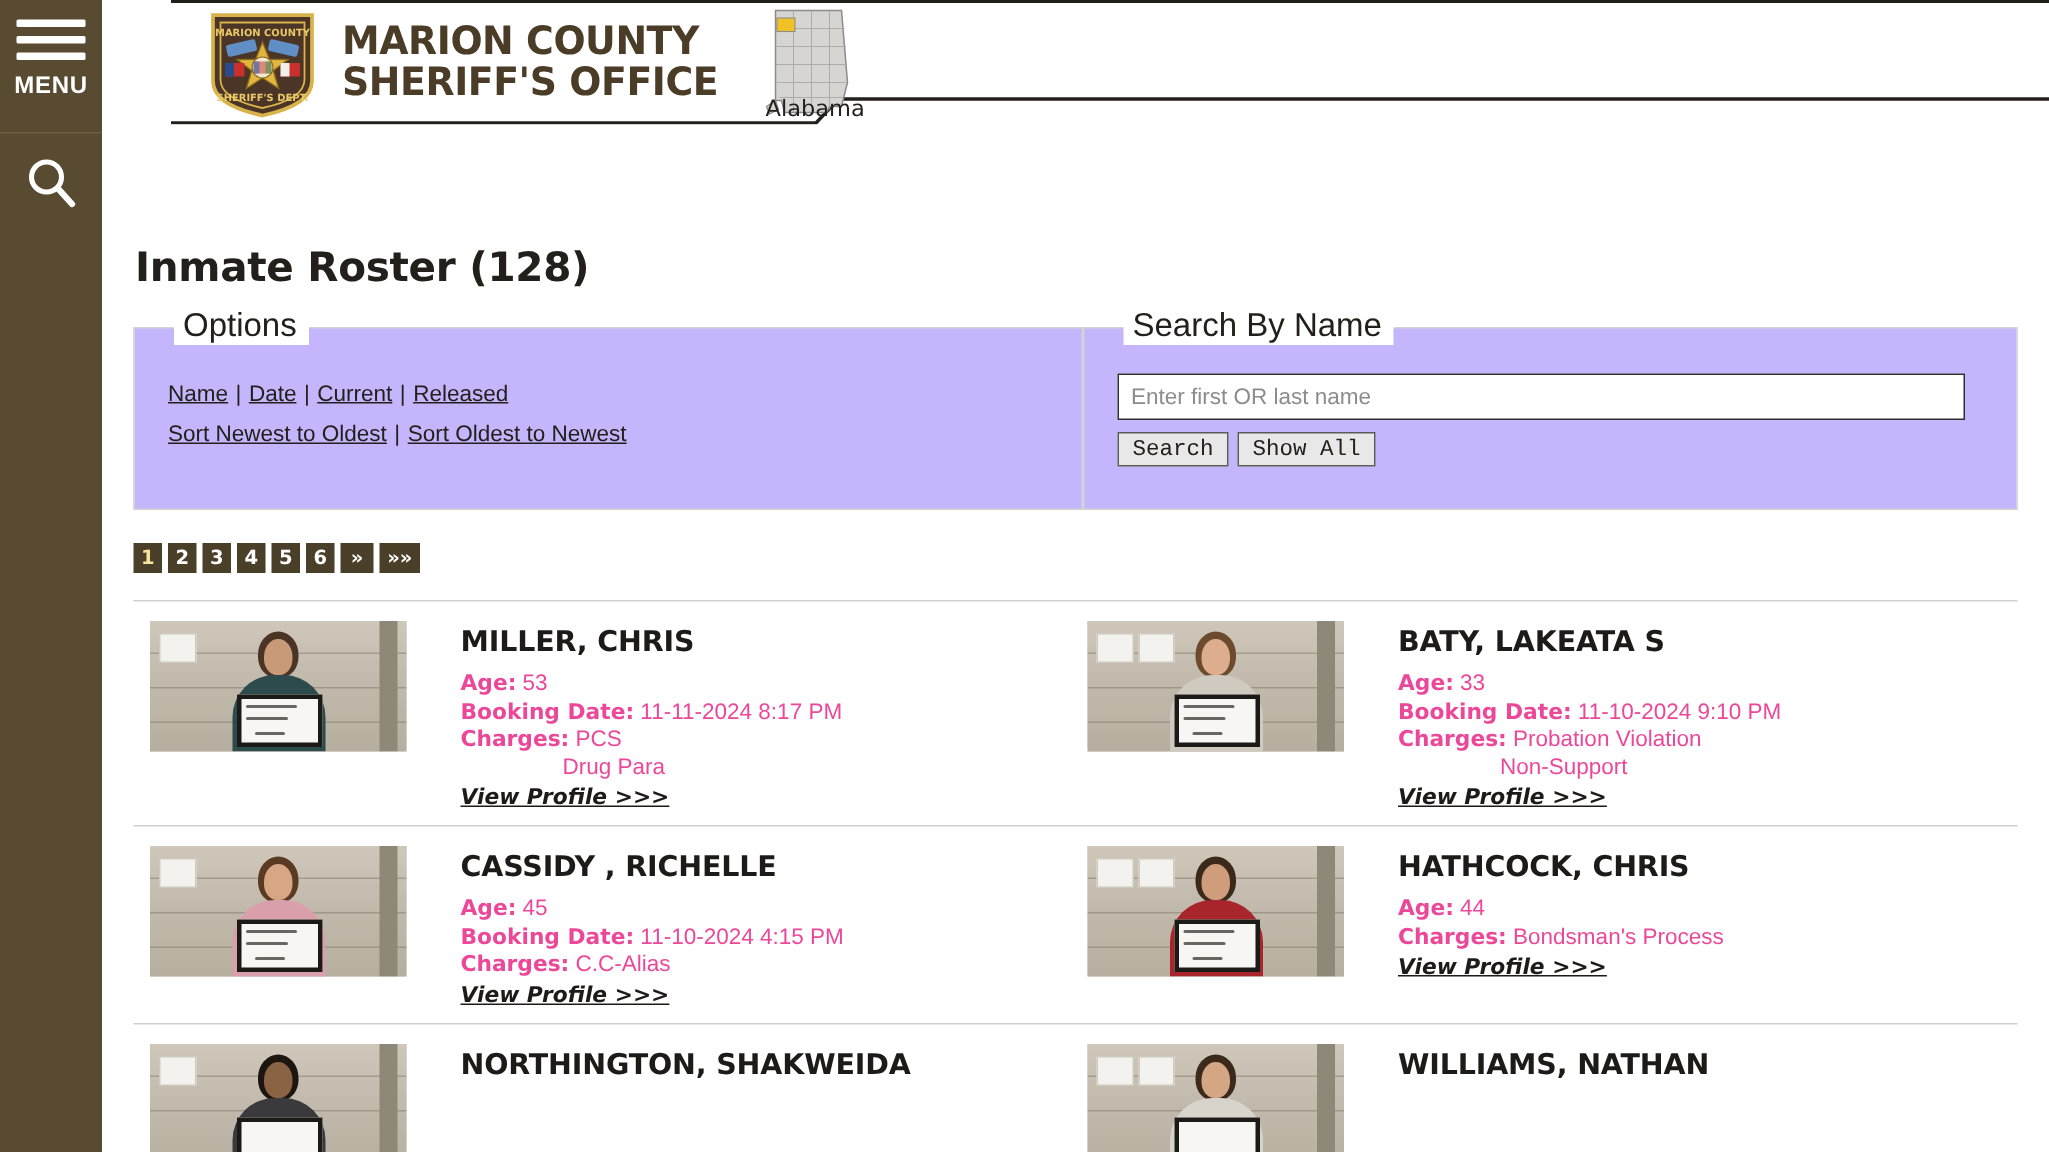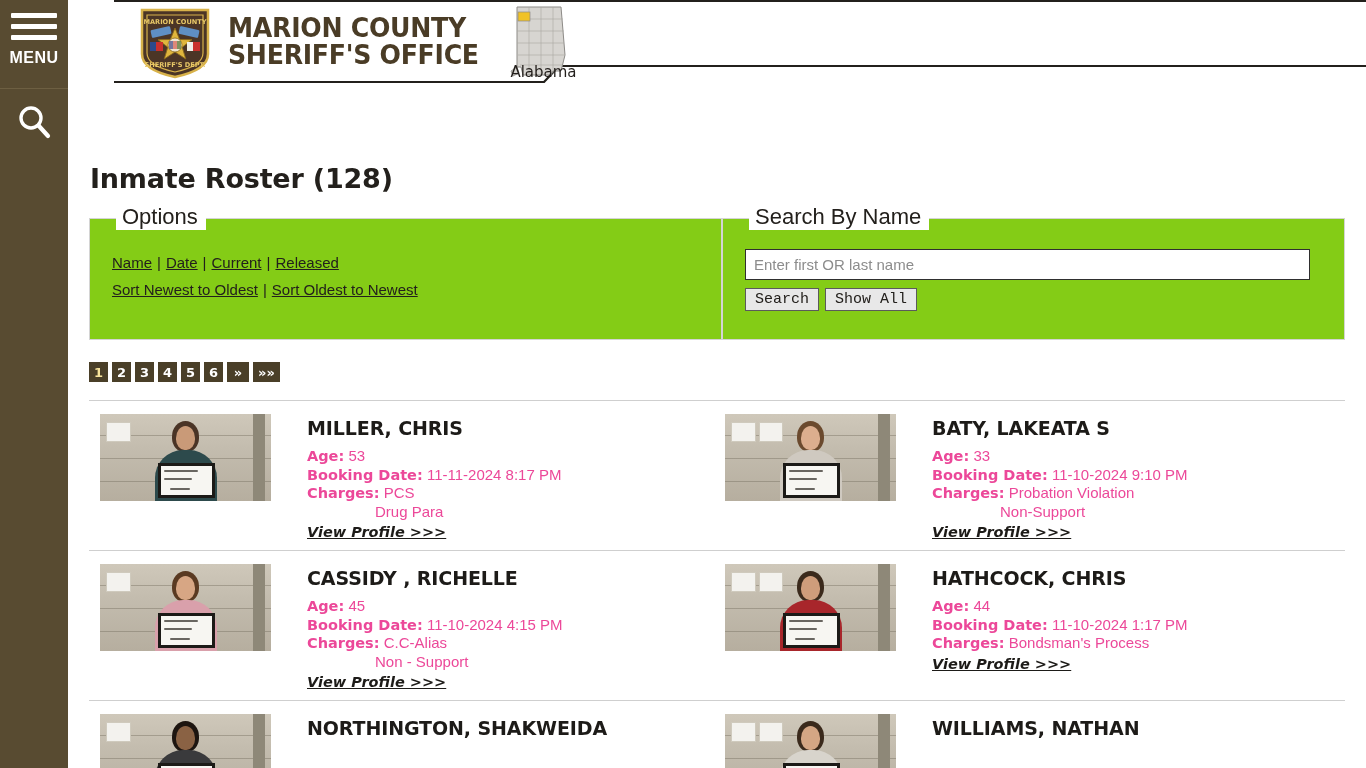--- a/index.html
+++ b/index.html
@@ -114,21 +114,21 @@
   
   #panels {
     margin: 24px 0 0 21px;
     display: flex;
     width: 1256px;
   }
   .panel {
     border: 1px solid #d4d4d4;
     position: relative;
     height: 122px;
-    background: #84cc16;
+    background: #c4b5fd;
   }
   #options-panel { width: 633px; }
   #search-panel  { width: 623px; }
   .panel-legend {
     position: absolute; top: -15px; left: 26px;
     background: #fff; padding: 0 8px 0 6px;
     font-size: 22px; color: #23201c;
     font-family: "Liberation Sans", sans-serif;
   }
   .panel-body { padding: 30px 0 0 22px; }
@@ -424,21 +424,20 @@
       <div class="board" style="left:58px;top:49px;width:57px;height:35px;"></div>
       <div class="scribble" style="left:64px;top:56px;width:34px;"></div>
       <div class="scribble" style="left:64px;top:64px;width:28px;"></div>
       <div class="scribble" style="left:70px;top:74px;width:20px;"></div>
     </div>
       <div class="inmate-info">
         <div class="inmate-name">CASSIDY , RICHELLE</div>
         <div class="field"><b>Age:</b> 45</div>
         <div class="field"><b>Booking Date:</b> 11-10-2024 4:15 PM</div>
         <div class="field"><b>Charges:</b> C.C-Alias</div>
-        <div class="field charge-extra">Non - Support</div>
         <a class="view-profile">View Profile &gt;&gt;&gt;</a>
       </div>
     </div>
     <div class="inmate">
 
     <div class="mug">
       <div class="wall"></div>
       <div class="brickline" style="top:21px"></div>
       <div class="brickline" style="top:44px"></div>
       <div class="brickline" style="top:67px"></div>
@@ -449,21 +448,20 @@
       <div class="head" style="left:76px;top:12px;width:19px;height:24px;background:#cf9d7b;"></div>
       <div class="torso" style="left:55px;top:36px;width:62px;height:51px;background:#a8262b;"></div>
       <div class="board" style="left:58px;top:49px;width:57px;height:35px;"></div>
       <div class="scribble" style="left:64px;top:56px;width:34px;"></div>
       <div class="scribble" style="left:64px;top:64px;width:28px;"></div>
       <div class="scribble" style="left:70px;top:74px;width:20px;"></div>
     </div>
       <div class="inmate-info">
         <div class="inmate-name">HATHCOCK, CHRIS</div>
         <div class="field"><b>Age:</b> 44</div>
-        <div class="field"><b>Booking Date:</b> 11-10-2024 1:17 PM</div>
         <div class="field"><b>Charges:</b> Bondsman's Process</div>
         
         <a class="view-profile">View Profile &gt;&gt;&gt;</a>
       </div>
     </div>
      </div>
       <div class="roster-row">
 
       <div class="inmate">
 

